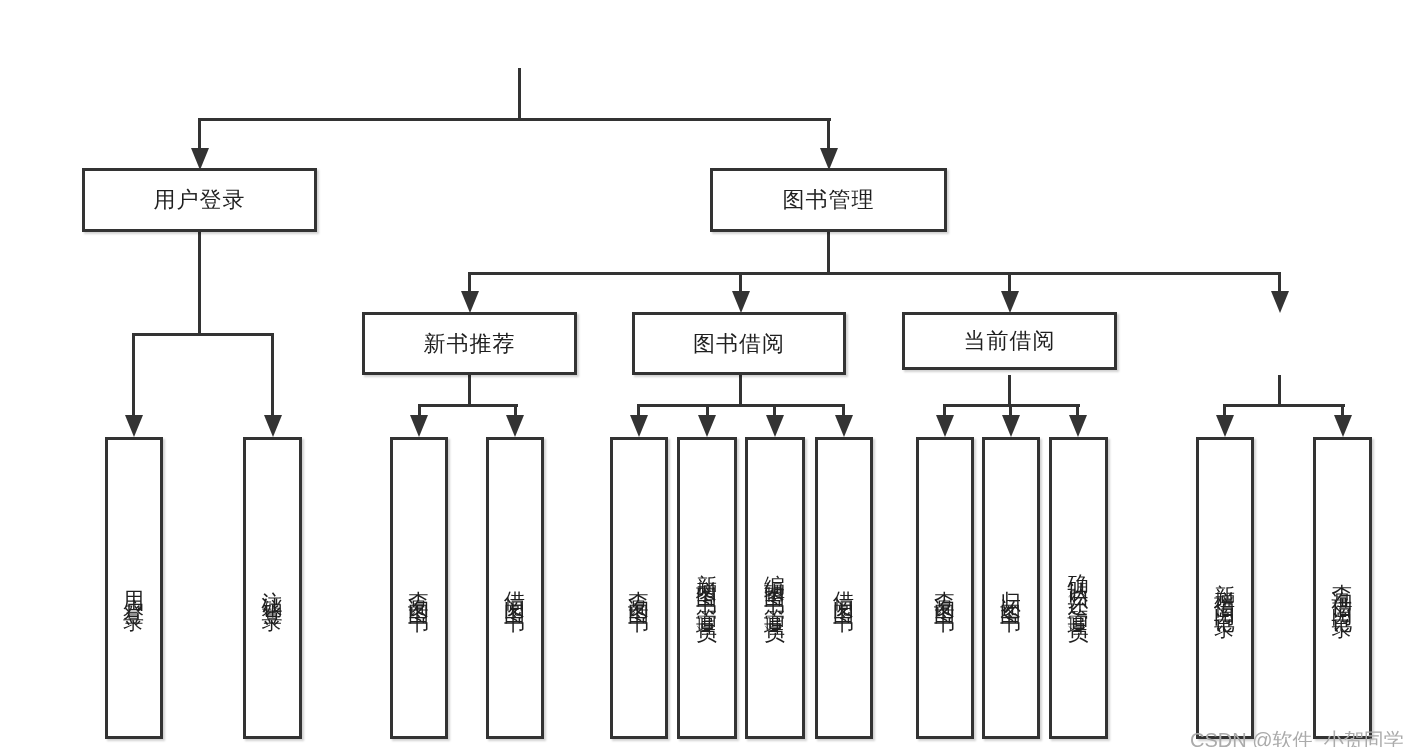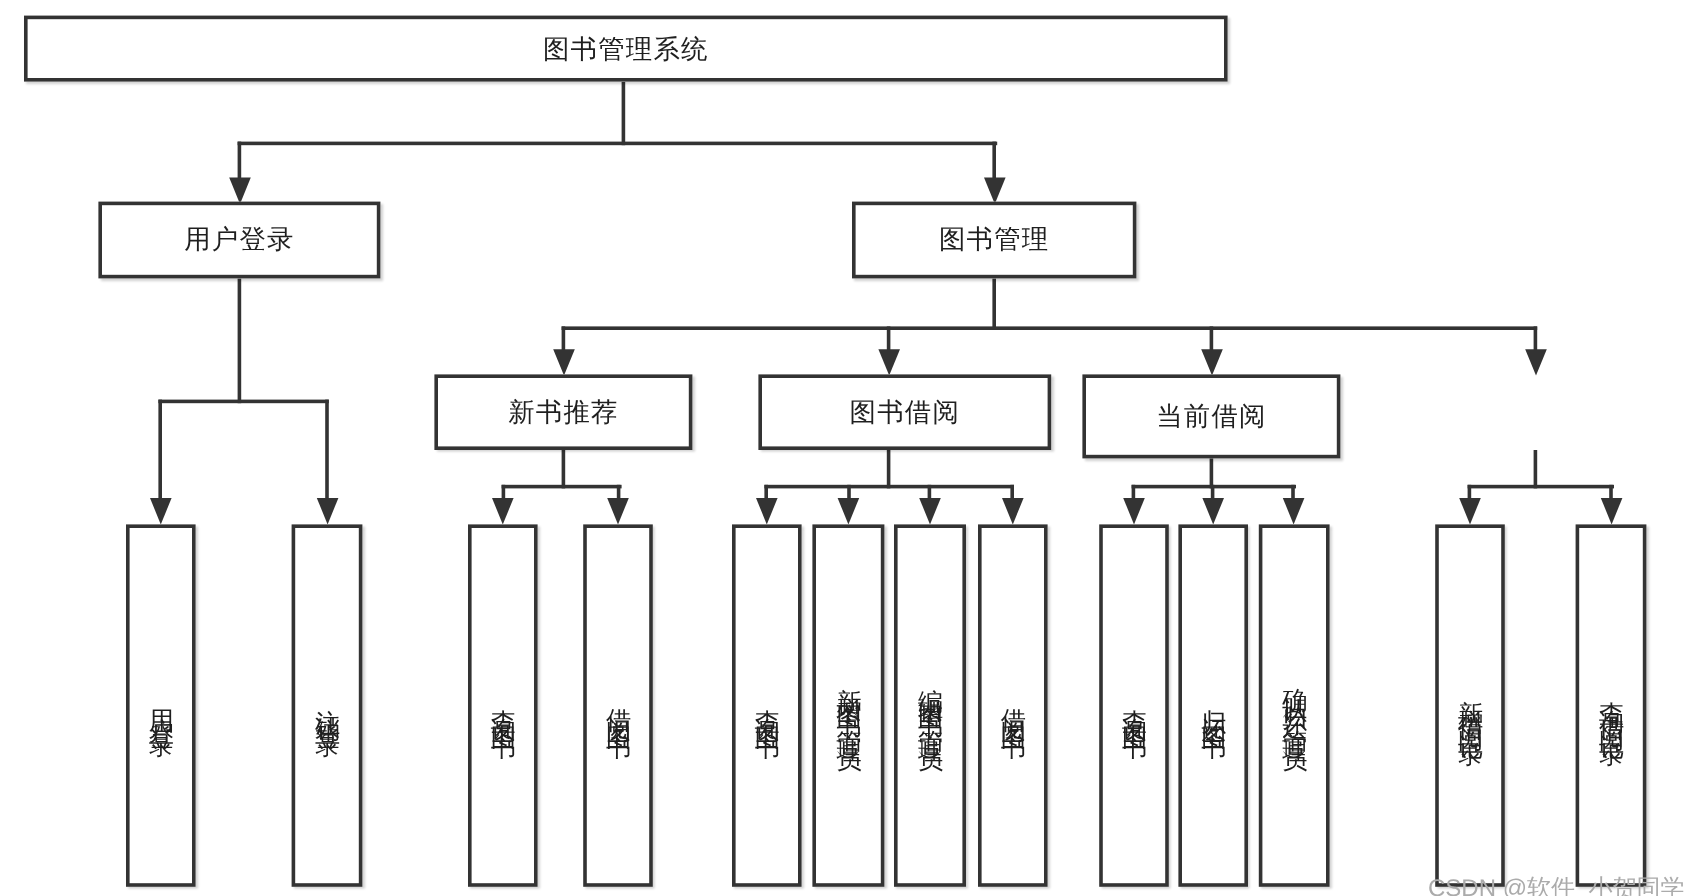--- a/index.html
+++ b/index.html
@@ -110,41 +110,38 @@
   <div class="arrow" style="left:630px;top:415px;"></div>
   <div class="arrow" style="left:698px;top:415px;"></div>
   <div class="arrow" style="left:766px;top:415px;"></div>
   <div class="arrow" style="left:835px;top:415px;"></div>
   <div class="arrow" style="left:936px;top:415px;"></div>
   <div class="arrow" style="left:1002px;top:415px;"></div>
   <div class="arrow" style="left:1069px;top:415px;"></div>
   <div class="arrow" style="left:1216px;top:415px;"></div>
   <div class="arrow" style="left:1334px;top:415px;"></div>
 
-  <div class="box hbox" style="left:20px;top:13px;width:1003px;height:55px;">
-      <span>图书管理系统</span>
-    </div>
 
   <div class="box hbox" style="left:82px;top:168px;width:235px;height:64px;">
       <span>用户登录</span>
     </div>
 
   <div class="box hbox" style="left:362px;top:312px;width:215px;height:63px;">
       <span>新书推荐</span>
     </div>
 
   <div class="box hbox" style="left:710px;top:168px;width:237px;height:64px;">
       <span>图书管理</span>
     </div>
 
-  <div class="box hbox" style="left:632px;top:312px;width:244px;height:63px;">
+  <div class="box hbox" style="left:632px;top:312px;width:214px;height:63px;">
       <span>图书借阅</span>
     </div>
 
-  <div class="box hbox" style="left:902px;top:312px;width:215px;height:70px;">
+  <div class="box hbox" style="left:902px;top:312px;width:215px;height:58px;">
       <span>当前借阅</span>
     </div>
 
 
   <div class="box vbox" style="left:105px;top:437px;width:58px;height:302px;">
       <span>用户登录</span>
     </div>
 
   <div class="box vbox" style="left:243px;top:437px;width:59px;height:302px;">
       <span>注销登录</span>

